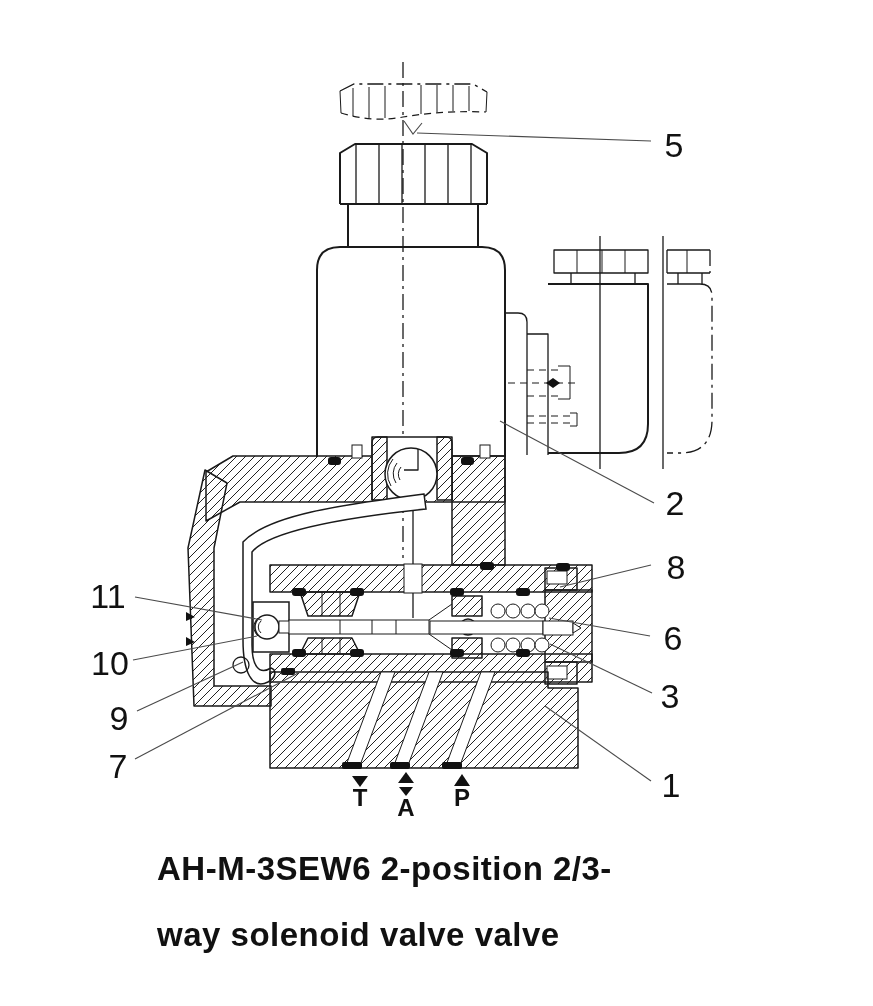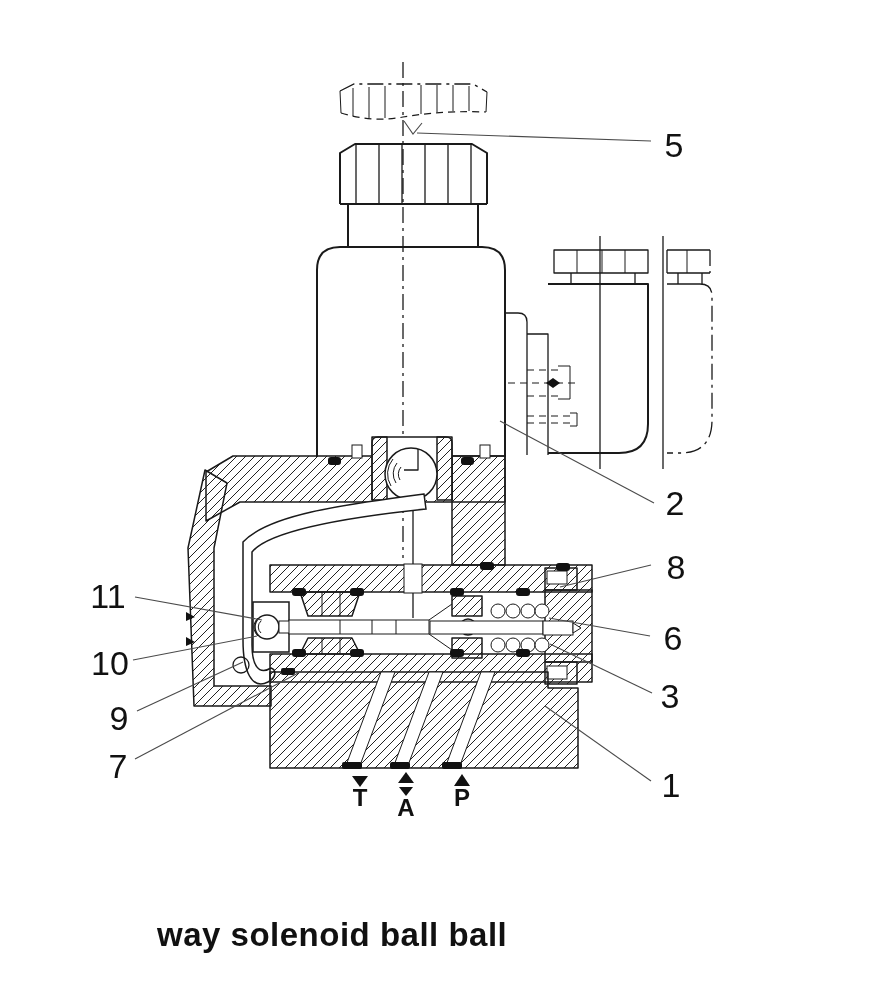--- a/index.html
+++ b/index.html
@@ -233,14 +233,15 @@
     <text class="num" x="673" y="650" text-anchor="middle">6</text>
     <text class="num" x="670" y="708" text-anchor="middle">3</text>
     <text class="num" x="671" y="797" text-anchor="middle">1</text>
     <text class="num" x="108" y="608" text-anchor="middle">11</text>
     <text class="num" x="110" y="675" text-anchor="middle">10</text>
     <text class="num" x="119" y="730" text-anchor="middle">9</text>
     <text class="num" x="118" y="778" text-anchor="middle">7</text>
   </g>
 </svg>
 
-<div class="caption" style="top:918px">way solenoid ball ball</div>
+<div class="caption" style="top:852px">AH-M-3SEW6 2-position 2/3-</div>
+<div class="caption" style="top:918px">way solenoid valve valve</div>
 </div>
 
 </body></html>

